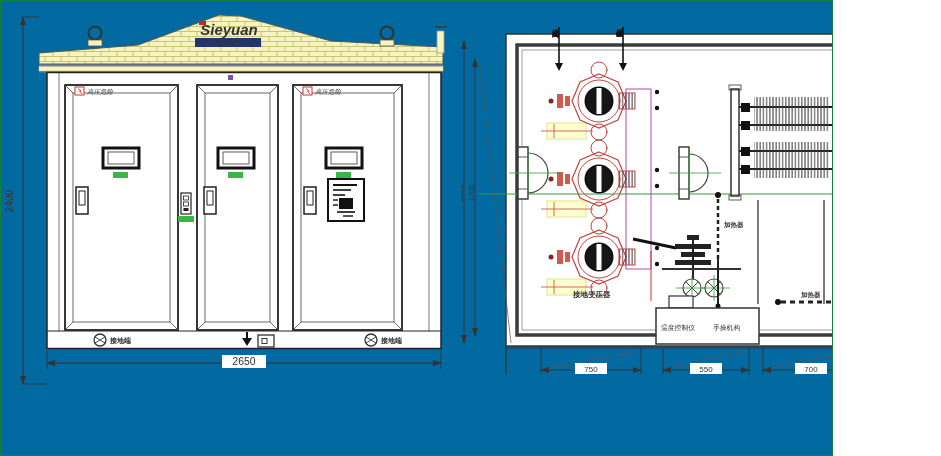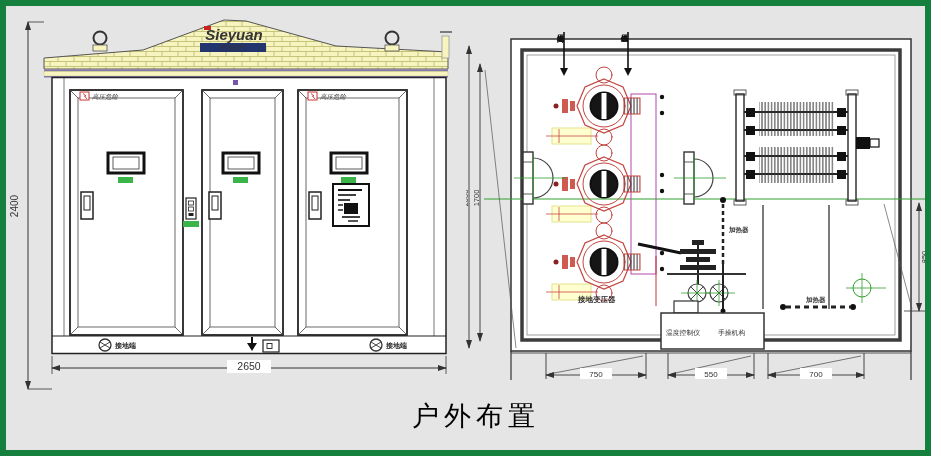--- a/index.html
+++ b/index.html
@@ -1,18 +1,18 @@
 <!DOCTYPE html>
 <html><head>
 <meta charset="utf-8">
 <style>
   html,body{margin:0;padding:0;background:#fff;}
   #canvas{
-    position:relative;width:931px;height:456px;background:#e5e5e5;
-    border:6px solid #15803d;box-sizing:border-box;overflow:hidden;
+    position:relative;width:833px;height:456px;background:#0369a1;
+    border:1px solid #15803d;box-sizing:border-box;overflow:hidden;
     font-family:"Liberation Sans",sans-serif;
   }
   .abs{position:absolute;}
   svg{display:block;}
   svg text{font-family:"Liberation Sans",sans-serif;fill:#333;}
   .vlabel{
     position:absolute;writing-mode:vertical-rl;text-orientation:upright;
     font-size:7px;font-weight:bold;color:#111;line-height:1;letter-spacing:0;
   }
   .title{
@@ -419,15 +419,14 @@
       <rect x="208" y="295" width="24" height="12" fill="#fff" stroke="#333" stroke-width="1.2"></rect>
       <rect x="195" y="307" width="103" height="36" fill="#fff" stroke="#333" stroke-width="1.5"></rect>
       <text x="200" y="329" font-size="6.8" fill="#222">温度控制仪</text>
       <text x="252" y="329" font-size="6.8" fill="#222">手操机构</text>
     </g>
   </svg>
 
   <div class="vlabel" style="left:551px;top:23px;height:42px;">高压进线</div>
   <div class="vlabel" style="left:615px;top:23px;height:42px;">低压进线</div>
 
-  <div class="title">户外布置</div>
 
 </div>
 
 </body></html>

